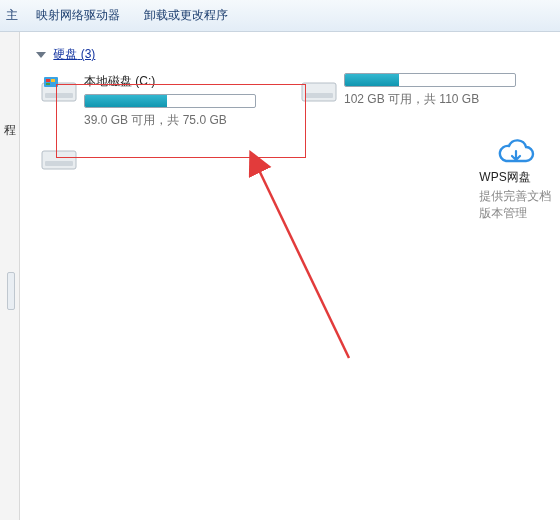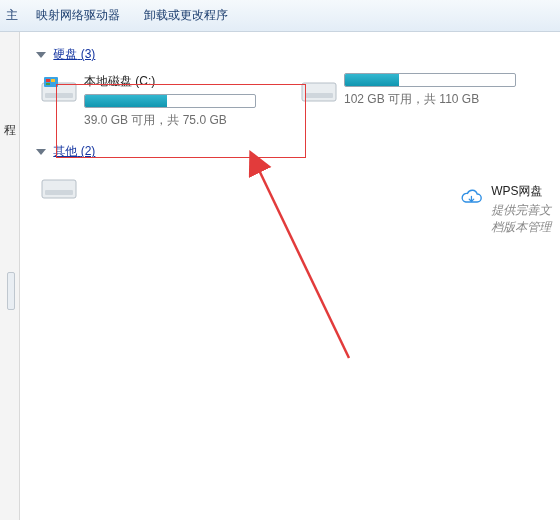--- a/index.html
+++ b/index.html
@@ -17,24 +17,24 @@
   .group-header .label { text-decoration:underline; }
   .row { display:flex; align-items:flex-start; }
   .drive { display:flex; align-items:flex-start; width:240px; margin:4px 16px 8px 4px; }
   .drive .icon { width:38px; height:34px; margin-right:6px; flex:none; }
   .drive .info { flex:1; }
   .drive .name { color:#222; margin-bottom:4px; }
   .bar { width:170px; height:12px; border:1px solid #9aa5b1; border-radius:2px; background:#fff; overflow:hidden; }
   .bar .fill { height:100%; background:linear-gradient(#33b7d0,#1196b0); }
   .drive .cap { color:#6e6e6e; margin-top:4px; }
   .hl-box { position:absolute; left:36px; top:52px; width:248px; height:72px; border:1px solid #e23b3b; pointer-events:none; }
-  .cloud { display:flex; align-items:flex-start; margin-left:262px; margin-top:17px; }
+  .cloud { display:flex; align-items:center; margin-left:262px; margin-top:2px;flex-direction:column; }
   .cloud .ico { width:40px; height:30px; margin-right:8px; }
   .cloud .ttl { color:#222; }
-  .cloud .sub { color:#888; margin-top:2px;font-style:italic; }
+  .cloud .sub { color:#888; margin-top:2px; }
   .arrow-svg { position:absolute; left:0; top:0; width:560px; height:520px; pointer-events:none; }
   
   .hd-svg rect.body { fill:#e9edf0; stroke:#b6bfc7; }
   .hd-svg rect.tray { fill:#cfd6dc; }
 </style>
 </head>
 <body>
 
 <div class="wrap">
   <div class="toolbar">
@@ -82,24 +82,20 @@
           </svg>
           <div class="info">
             <div class="bar">
                 <div class="fill" id="fill-d" style="width: 32%;"></div>
               </div>
             <div class="cap">102 GB 可用，共 110 GB</div>
           </div>
         </div>
       </div>
 
-      <div class="group-header">
-        <span class="tri"></span>
-        <span class="label"><span>其他</span>&nbsp;<span>(2)</span></span>
-      </div>
 
       <div class="row">
         <div class="drive">
           <svg class="icon hd-svg" viewBox="0 0 38 34">
             <rect class="body" x="2" y="10" width="34" height="18" rx="2"></rect>
             <rect class="tray" x="5" y="20" width="28" height="5" rx="1"></rect>
           </svg>
         </div>
 
         <div class="cloud">

